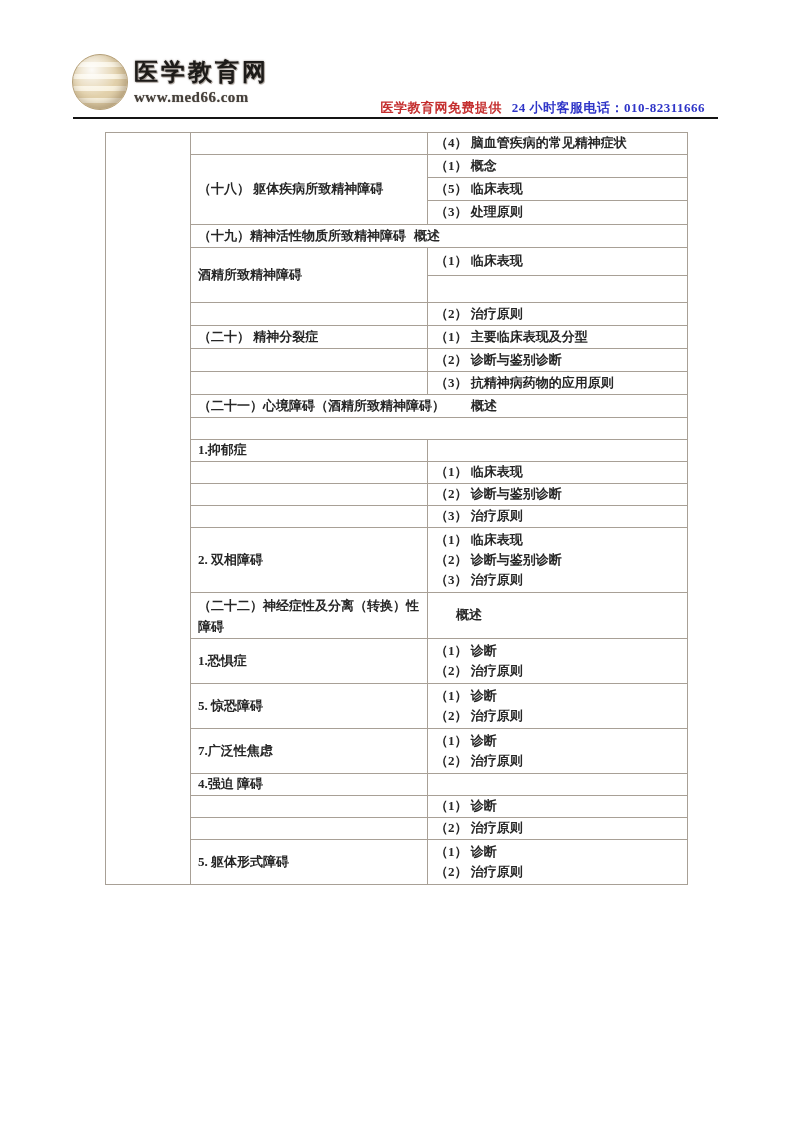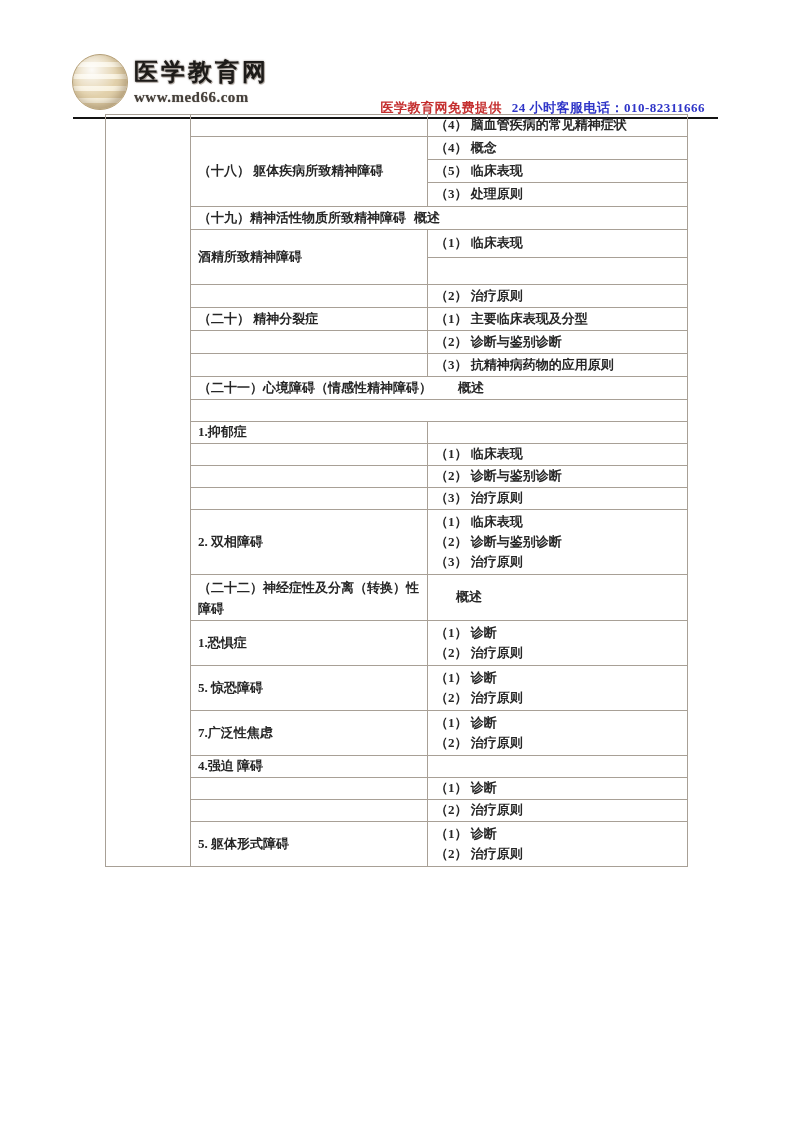--- a/index.html
+++ b/index.html
@@ -29,21 +29,21 @@
     text-shadow:0 0 1px rgba(120,110,100,.8);
   }
   .notice {
     position:absolute; right:88px; top:99px; font-size:13px; font-weight:600;
     white-space:nowrap; letter-spacing:.5px;
   }
   .notice .red  { color:#c52f2f; }
   .notice .blue { color:#2f35c8; margin-left:6px; }
   .rule { position:absolute; left:73px; top:117px; width:645px; height:2px; background:#141414; }
   
-  .tbl-wrap { position:absolute; left:105px; top:114px; }
+  .tbl-wrap { position:absolute; left:105px; top:132px; }
   table.syllabus { border-collapse:collapse; table-layout:fixed; width:582px; }
   .syllabus td {
     border:1px solid #a8a096; vertical-align:middle; overflow:hidden;
     font-size:13px; font-weight:600; color:#262626; line-height:1.45;
     padding:1px 4px 1px 7px;
   }
   .syllabus td.wrap2 { line-height:21px; }
   .syllabus td.lines { padding-top:2px; padding-bottom:2px; }
   .syllabus td.lines div { line-height:20px; }
   .syllabus td.ovw-cell { padding-left:28px; }
@@ -85,21 +85,21 @@
 
       <tbody>
           <tr style="height:22px">
         <td rowspan="26"></td>
         <td></td>
         <td>（4） 脑血管疾病的常见精神症状</td>
       </tr>
 
       <tr style="height:23px">
         <td rowspan="3">（十八） 躯体疾病所致精神障碍</td>
-        <td>（4） 概念</td>
+        <td>（1） 概念</td>
       </tr>
       <tr style="height:23px">
         <td>（5） 临床表现</td>
       </tr>
       <tr style="height:24px">
         <td>（3） 处理原则</td>
       </tr>
 
       <tr style="height:23px">
         <td colspan="2">
@@ -127,21 +127,21 @@
         <td></td>
         <td>（2） 诊断与鉴别诊断</td>
       </tr>
       <tr style="height:23px">
         <td></td>
         <td>（3） 抗精神病药物的应用原则</td>
       </tr>
 
       <tr style="height:23px">
         <td colspan="2">
-          <span>（二十一）心境障碍（情感性精神障碍）</span><span class="ovw-inline">概述</span>
+          <span>（二十一）心境障碍（酒精所致精神障碍）</span><span class="ovw-inline">概述</span>
         </td>
       </tr>
       <tr style="height:22px">
         <td colspan="2"></td>
       </tr>
 
       <tr style="height:22px">
         <td>1.抑郁症</td>
         <td></td>
       </tr>

